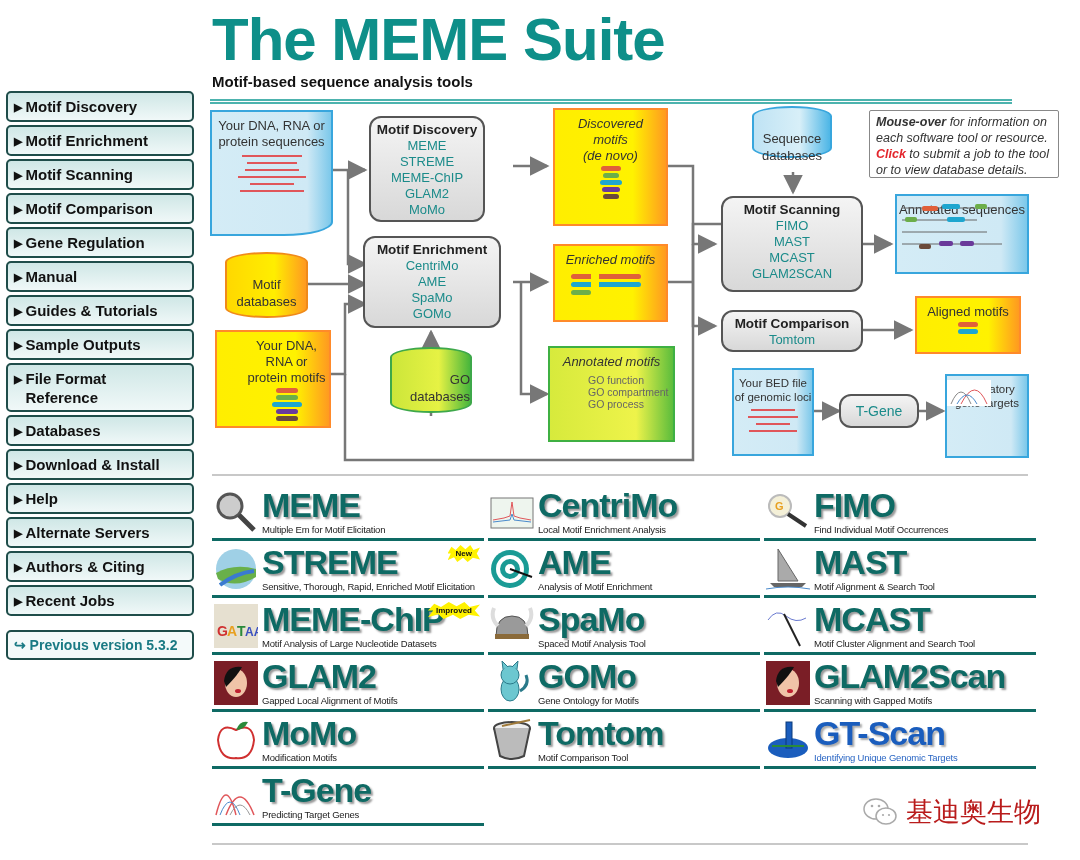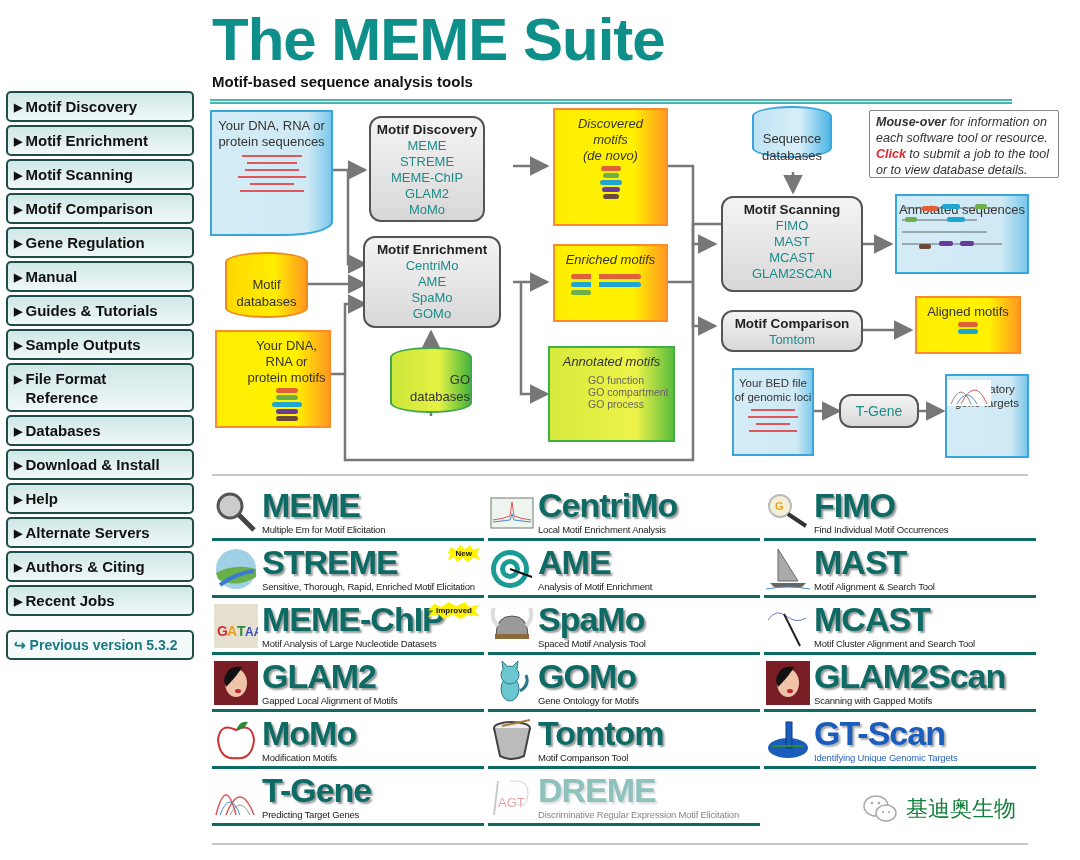--- a/index.html
+++ b/index.html
@@ -46,21 +46,21 @@
   .tool-card .ico { position: absolute; left: 2px; top: 6px; width: 44px; height: 44px; }
   .tool-card .name { position: absolute; left: 50px; top: 3px; font-size: 34px; font-weight: bold; color: #0e6a64; letter-spacing: -1px; line-height: 36px; text-shadow: 2px 2px 2px #999; }
   .tool-card .desc { position: absolute; left: 50px; top: 40px; font-size: 9.5px; color: #222; letter-spacing: -0.2px; white-space: nowrap; }
   .tool-card.faded .name { color: #8fc1bd; text-shadow: 2px 2px 2px #ddd; }
   .tool-card.faded .desc { color: #888; }
   .tool-card.blue .name { color: #1a5dbd; text-shadow: 2px 2px 2px #aaa; }
   .tool-card.blue .desc { color: #2a66c4; }
   .badge { position: absolute; right: 4px; top: 4px; font-size: 8px; font-weight: bold; color: #111; padding: 4px 8px; background: #fff200; clip-path: polygon(0 50%, 12% 10%, 25% 30%, 40% 0, 55% 25%, 70% 0, 80% 30%, 100% 15%, 90% 50%, 100% 85%, 78% 75%, 62% 100%, 48% 75%, 30% 100%, 20% 72%, 0 90%, 10% 50%); }
   .sep-bottom { position: absolute; left: 212px; top: 843px; width: 816px; height: 2px; background: #c8c8c8; }
 
-  .watermark { position: absolute; left: 862px; top: 794px; font-size: 22px; color: #15803d; display: flex; align-items: center; }
+  .watermark { position: absolute; left: 862px; top: 794px; font-size: 27px; color: #b91c1c; display: flex; align-items: center; }
   .watermark .wc { width: 36px; height: 30px; margin-right: 8px; }
 </style>
 </head>
 <body>
 
 <div class="title">The MEME Suite</div>
 <div class="subtitle">Motif-based sequence analysis tools</div>
 <div class="hr-double"></div>
 
 <nav class="sidebar">
@@ -460,29 +460,20 @@
     <div class="tool-card">
       <span class="ico"><svg viewBox="0 0 44 44">
           <path d="M2 40 Q12 0 22 40" stroke="#e0565a" fill="none" stroke-width="1.5"></path>
           <path d="M12 40 Q26 4 40 40" stroke="#e0565a" fill="none" stroke-width="1.5"></path>
           <path d="M6 40 Q16 14 26 40" stroke="#4a8acb" fill="none"></path>
           <path d="M16 40 Q26 20 36 40" stroke="#999" fill="none"></path>
         </svg></span>
       <span class="name">T-Gene</span>
       <span class="desc">Predicting Target Genes</span>
     </div>
-    <div class="tool-card faded">
-      <span class="ico"><svg viewBox="0 0 44 44" opacity="0.45">
-          <path d="M4 40 L8 6" stroke="#888" stroke-width="2"></path>
-          <text x="8" y="32" font-size="13" fill="#d03030">AGT</text>
-          <path d="M20 6 Q40 4 38 20 Q36 36 24 28" stroke="#999" fill="none"></path>
-        </svg></span>
-      <span class="name">DREME</span>
-      <span class="desc">Discriminative Regular Expression Motif Elicitation</span>
-    </div>
   </div>
 
 <div class="sep-bottom"></div>
 
 <div class="watermark">
   <svg class="wc" viewBox="0 0 36 30">
     <ellipse cx="14" cy="12" rx="12" ry="10" fill="none" stroke="#aaa" stroke-width="1.5"></ellipse>
     <ellipse cx="24" cy="19" rx="10" ry="8" fill="#fff" stroke="#aaa" stroke-width="1.5"></ellipse>
     <circle cx="10" cy="9" r="1.3" fill="#aaa"></circle>
       <circle cx="17" cy="9" r="1.3" fill="#aaa"></circle>

